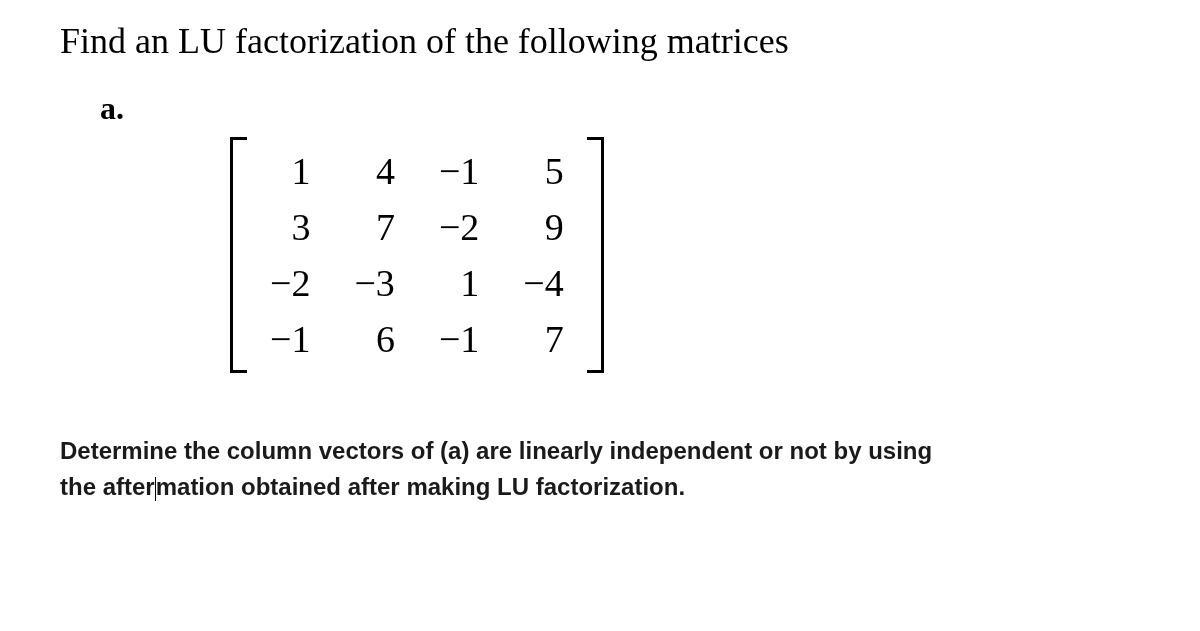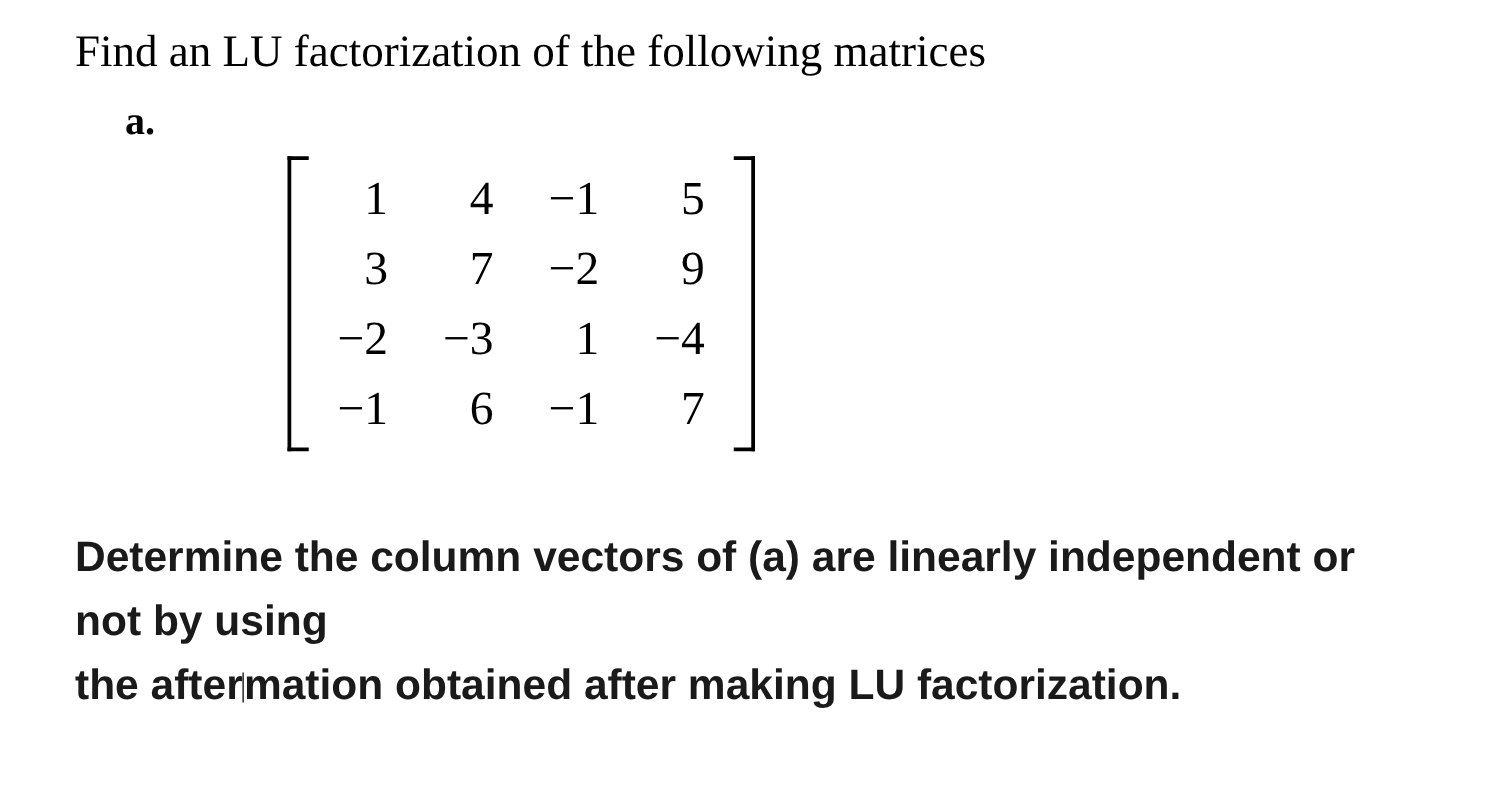--- a/index.html
+++ b/index.html
@@ -11,21 +11,21 @@
       width: 1200px;
       height: 631px;
       background: #ffffff;
       font-family: "Times New Roman", Times, serif;
       color: #000000;
       padding: 20px 60px;
     }
     .title {
       font-size: 36px;
       font-weight: normal;
-      margin-bottom: 16px;
+      margin-bottom: 28px;
     }
     .label {
       font-size: 32px;
       font-weight: bold;
       margin-left: 40px;
       margin-bottom: 10px;
     }
     .matrix-wrapper {
       display: flex;
       justify-content: flex-start;
@@ -60,21 +60,21 @@
     }
     .matrix-table td {
       font-size: 38px;
       font-weight: normal;
       text-align: right;
       padding: 6px 22px;
       min-width: 70px;
     }
     .question {
       font-family: "Segoe UI", "Helvetica Neue", Arial, sans-serif;
-      font-size: 34px;
+      font-size: 24px;
       font-weight: 600;
       line-height: 1.5;
       color: #1a1a1a;
     }
     .cursor-mark {
       display: inline-block;
       border-left: 1px solid #000;
       height: 24px;
       vertical-align: middle;
       margin: 0;

